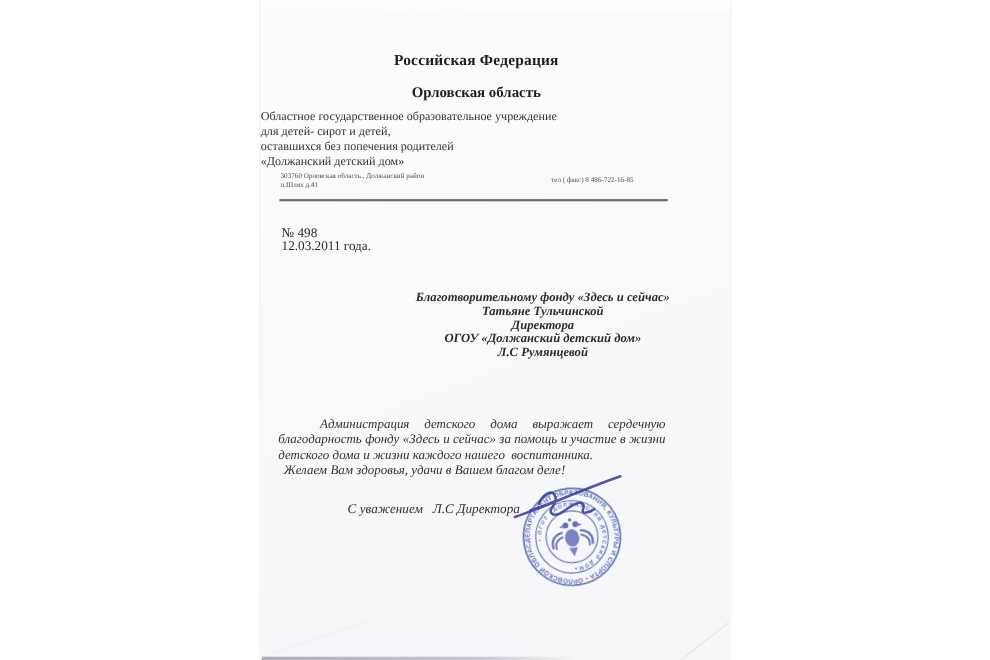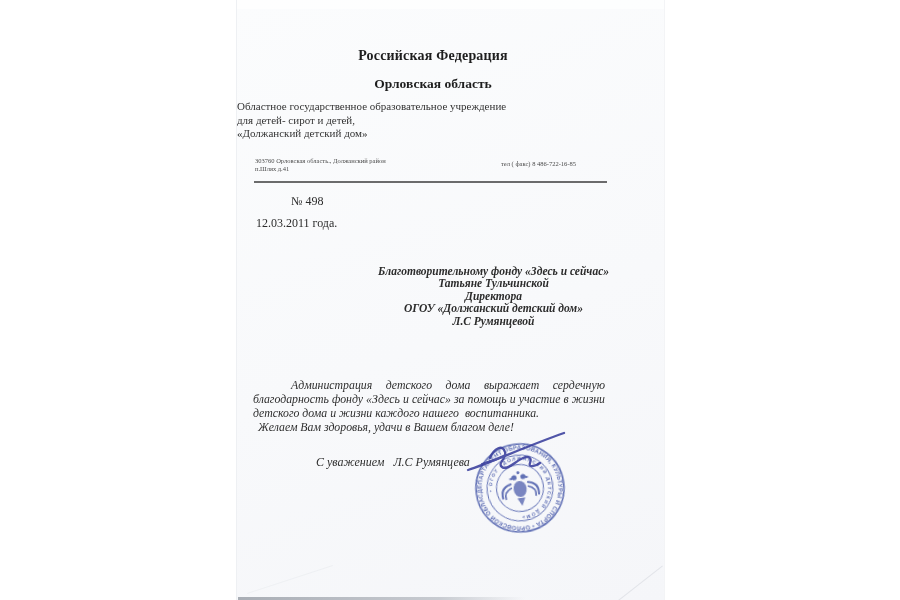--- a/index.html
+++ b/index.html
@@ -19,21 +19,21 @@
     background:rgba(255,255,255,.65);
   }
   .abs{position:absolute;}
   .hdr{left:0;top:0;width:392px;text-align:center;}
   .country{top:48px;font-size:14px;font-weight:bold;letter-spacing:.2px;color:#1e1e1e;}
   .region{top:76px;font-size:13.5px;font-weight:bold;color:#1e1e1e;}
   .inst{left:0;top:100px;width:392px;text-align:left;font-size:11px;line-height:13.5px;color:#333;}
   .addr{left:18px;top:157px;font-size:6.5px;line-height:7.5px;color:#4a4a4a;}
   .phone{left:264px;top:160px;font-size:6.5px;color:#4a4a4a;}
   .rule{left:17px;top:181px;width:353px;height:2px;background:#4c4c4c;opacity:.82;}
-  .refnum{left:19px;top:194px;font-size:12px;margin-left:35px;}
+  .refnum{left:19px;top:204px;font-size:12px;}
   .refdate{left:19px;top:216px;font-size:12px;}
   .recipient{right:55px;top:265px;text-align:center;font-size:11.5px;line-height:12.4px;
     font-weight:bold;font-style:italic;color:#2c2c2c;}
   .body-block{left:16px;top:378px;width:352px;font-size:11.8px;line-height:14px;
     font-style:italic;color:#2e2e2e;}
   .just{text-align:justify;text-align-last:justify;}
   .indent1{padding-left:38px;}
   .pre{white-space:pre-wrap;}
   .indent2{padding-left:5px;}
   .closing{left:79px;top:455px;font-size:12px;font-style:italic;white-space:pre;color:#2e2e2e;}
@@ -50,20 +50,21 @@
 <body>
 
 <div class="page">
 
   <div class="abs hdr region">Орловская область</div>
   <div class="abs hdr country">Российская Федерация</div>
 
   <div class="abs inst">
     <div>Областное государственное образовательное учреждение</div>
     <div>для детей- сирот и детей,</div>
+    <div>оставшихся без попечения родителей</div>
     <div>«Должанский детский дом»</div>
   </div>
 
   <div class="abs addr">
     <div>303760  Орловская область., Должанский район</div>
     <div>п.Шлях д.41</div>
   </div>
   <div class="abs phone">тел ( факс) 8 486-722-16-85</div>
 
   <div class="abs rule"></div>
@@ -79,21 +80,21 @@
     <div>Л.С Румянцевой</div>
   </div>
 
   <div class="abs body-block">
     <div class="just indent1">Администрация детского дома выражает сердечную</div>
     <div class="just">благодарность фонду «Здесь и сейчас» за помощь и участие в жизни</div>
     <div class="pre">детского дома и жизни каждого нашего  воспитанника.</div>
     <div class="indent2">Желаем Вам здоровья, удачи в Вашем благом деле!</div>
   </div>
 
-  <div class="abs closing">С уважением   Л.С Румянцева</div>
+  <div class="abs closing">С уважением   Л.С Директора</div>
 
   <svg class="abs stamp" viewBox="0 0 150 150">
     <defs>
       <path id="outerArc" d="M 75,75 m -38.5,0 a 38.5,38.5 0 1,1 77,0 a 38.5,38.5 0 1,1 -77,0"></path>
       <path id="innerArc" d="M 75,75 m -28,0 a 28,28 0 1,1 56,0 a 28,28 0 1,1 -56,0"></path>
     </defs>
     <g stroke="#5a6ab2" fill="none">
       <circle cx="75" cy="75" r="44" stroke-width="1.5"></circle>
       <circle cx="75" cy="75" r="33" stroke-width="1"></circle>
       <circle cx="75" cy="75" r="23.5" stroke-width="1"></circle>

